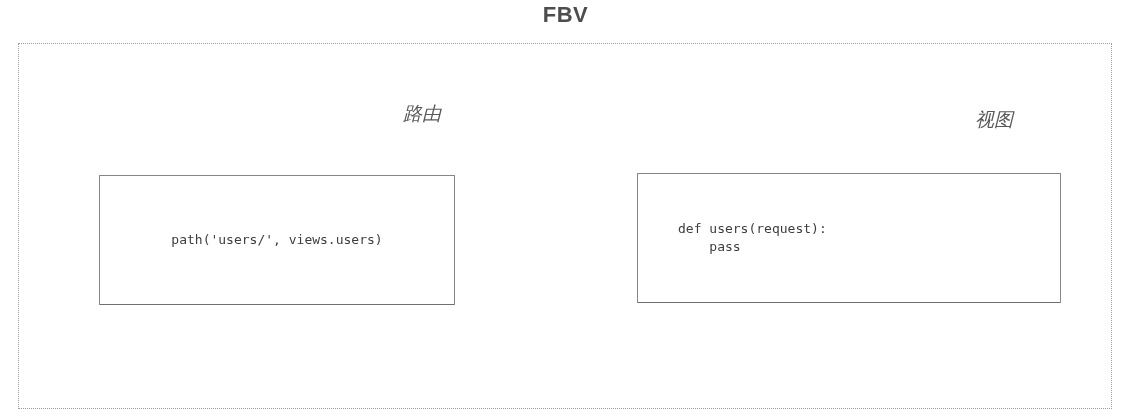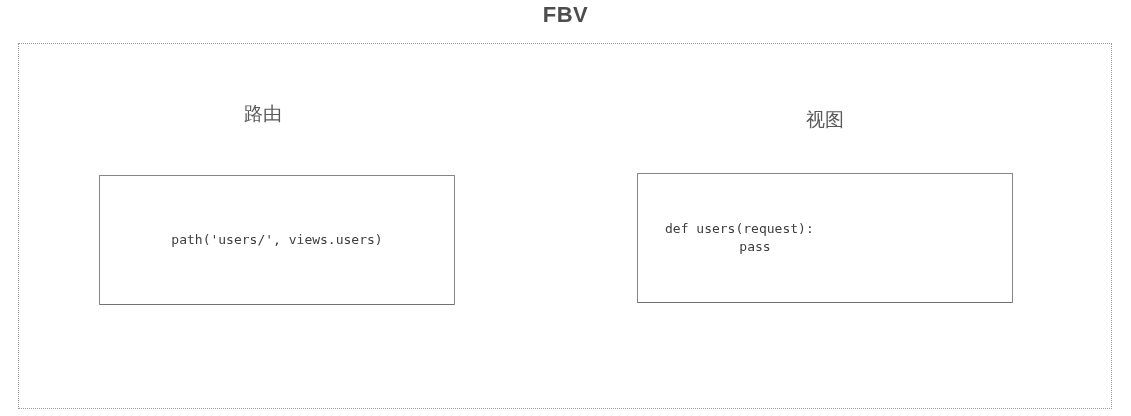--- a/index.html
+++ b/index.html
@@ -30,23 +30,24 @@
     left: 18px;
     top: 43px;
     width: 1094px;
     height: 366px;
     box-sizing: border-box;
     border: 1.5px dotted #9d9d9d;
     background: #ffffff;
   }
   .section-label {
     position: absolute;
-    text-align: center;
+    text-align: right;
     font-size: 19px;
     color: #595959;
+    font-style: italic;
   }
   .route-label {
     left: 85px;
     top: 101px;
     width: 356px;
   }
   .view-label {
     left: 637px;
     top: 107px;
     width: 376px;
@@ -65,25 +66,24 @@
     left: 99px;
     top: 175px;
     width: 356px;
     height: 130px;
     justify-content: center;
     text-align: right;
   }
   .view-box {
     left: 637px;
     top: 173px;
-    width: 376px;
+    width: 424px;
     height: 130px;
     justify-content: flex-start;
-    padding-left: 27px;
-    text-align: center;
+    padding-left: 40px;
   }
   .code-text {
     font-family: "DejaVu Sans Mono", monospace;
     font-size: 13px;
     line-height: 1.4;
     color: #3d3d3d;
     white-space: pre;
   }
 </style>
 </head>

